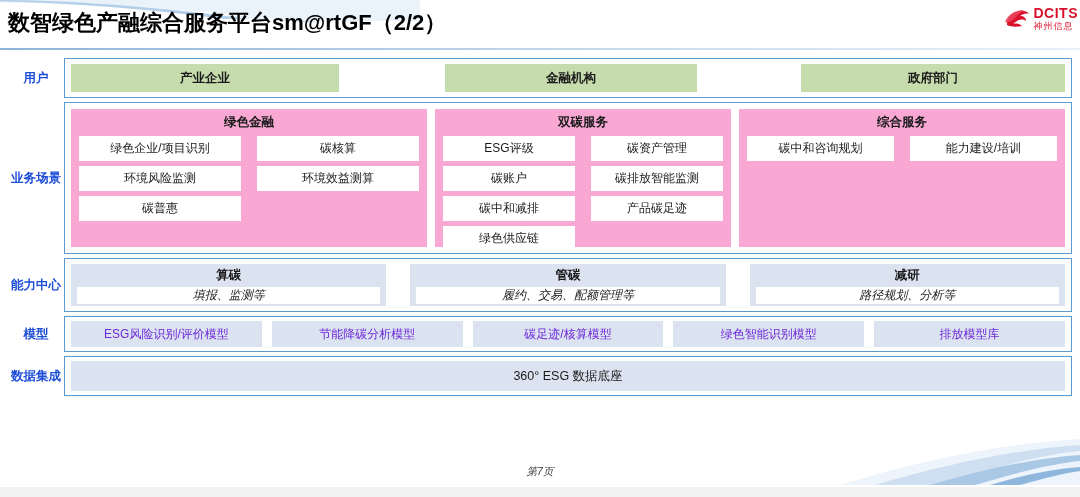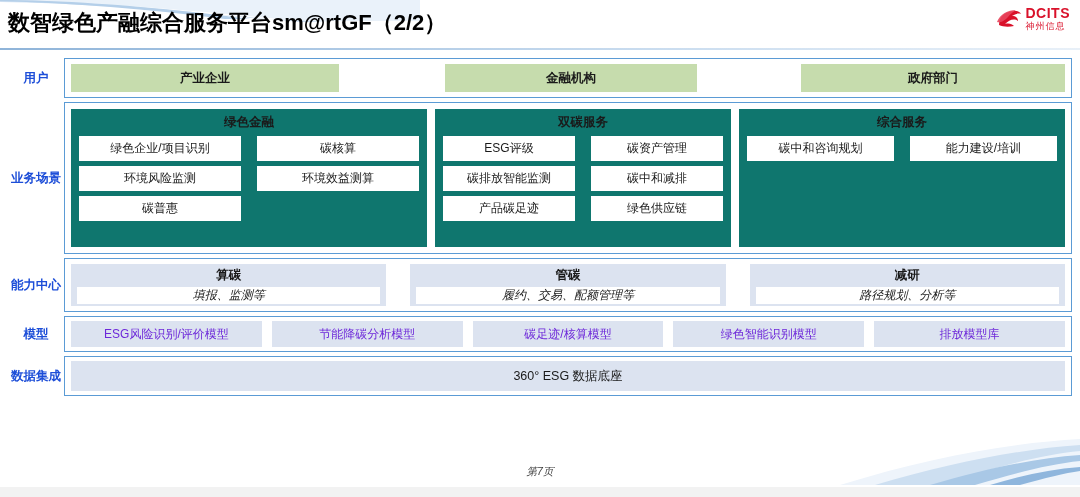--- a/index.html
+++ b/index.html
@@ -35,21 +35,21 @@
   .title {
     position: absolute; left: 8px; top: 8px;
     font-size: 22px; font-weight: bold; color: #000000;
     letter-spacing: 0px; white-space: nowrap;
   }
   .title-rule {
     position: absolute; left: 0; top: 48px; width: 1080px; height: 2px;
     background: linear-gradient(to right, #8fb4d9, #c9dcef 60%, #e8f0f8);
   }
   .logo {
-    position: absolute; right: 10px; top: 6px;
+    position: absolute; right: 2px; top: 6px;
     display: flex; align-items: center; gap: 4px;
   }
   .logo-mark { width: 26px; height: 20px; }
   .logo-text { display: flex; flex-direction: column; line-height: 1; }
   .logo-en {
     font-size: 14px; font-weight: bold; color: #d9112a;
     letter-spacing: 0.5px;
   }
   .logo-cn {
     font-size: 9px; color: #d9112a; letter-spacing: 1px; margin-top: 2px;
@@ -86,21 +86,21 @@
     background: #c6dcad;
     height: 28px;
     display: flex; align-items: center; justify-content: center;
     font-size: 12.5px; font-weight: bold; color: #1a1a1a;
   }
   .user-gap { }
 
   
   .row-scenario .row-body { height: 152px; padding: 6px; gap: 8px; }
   .panel {
-    background: #0f766e;
+    background: #f9a8d4;
     padding: 5px 8px 8px 8px;
     display: flex; flex-direction: column;
   }
   .panel-title {
     text-align: center;
     font-size: 12.5px; font-weight: bold; color: #1a1a1a;
     margin-bottom: 5px;
   }
   .panel-grid {
     display: grid;
@@ -225,20 +225,21 @@
             <div class="chip">环境效益测算</div>
             <div class="chip">碳普惠</div>
           </div>
         </div>
 
         <div class="panel" style="flex:0 0 296px;">
           <div class="panel-title">双碳服务</div>
           <div class="panel-grid">
             <div class="chip">ESG评级</div>
             <div class="chip">碳资产管理</div>
+            <div class="chip">碳账户</div>
             <div class="chip">碳排放智能监测</div>
             <div class="chip">碳中和减排</div>
             <div class="chip">产品碳足迹</div>
             <div class="chip">绿色供应链</div>
             <div class="chip empty"></div>
           </div>
         </div>
 
         <div class="panel" style="flex:1;">
           <div class="panel-title">综合服务</div>

